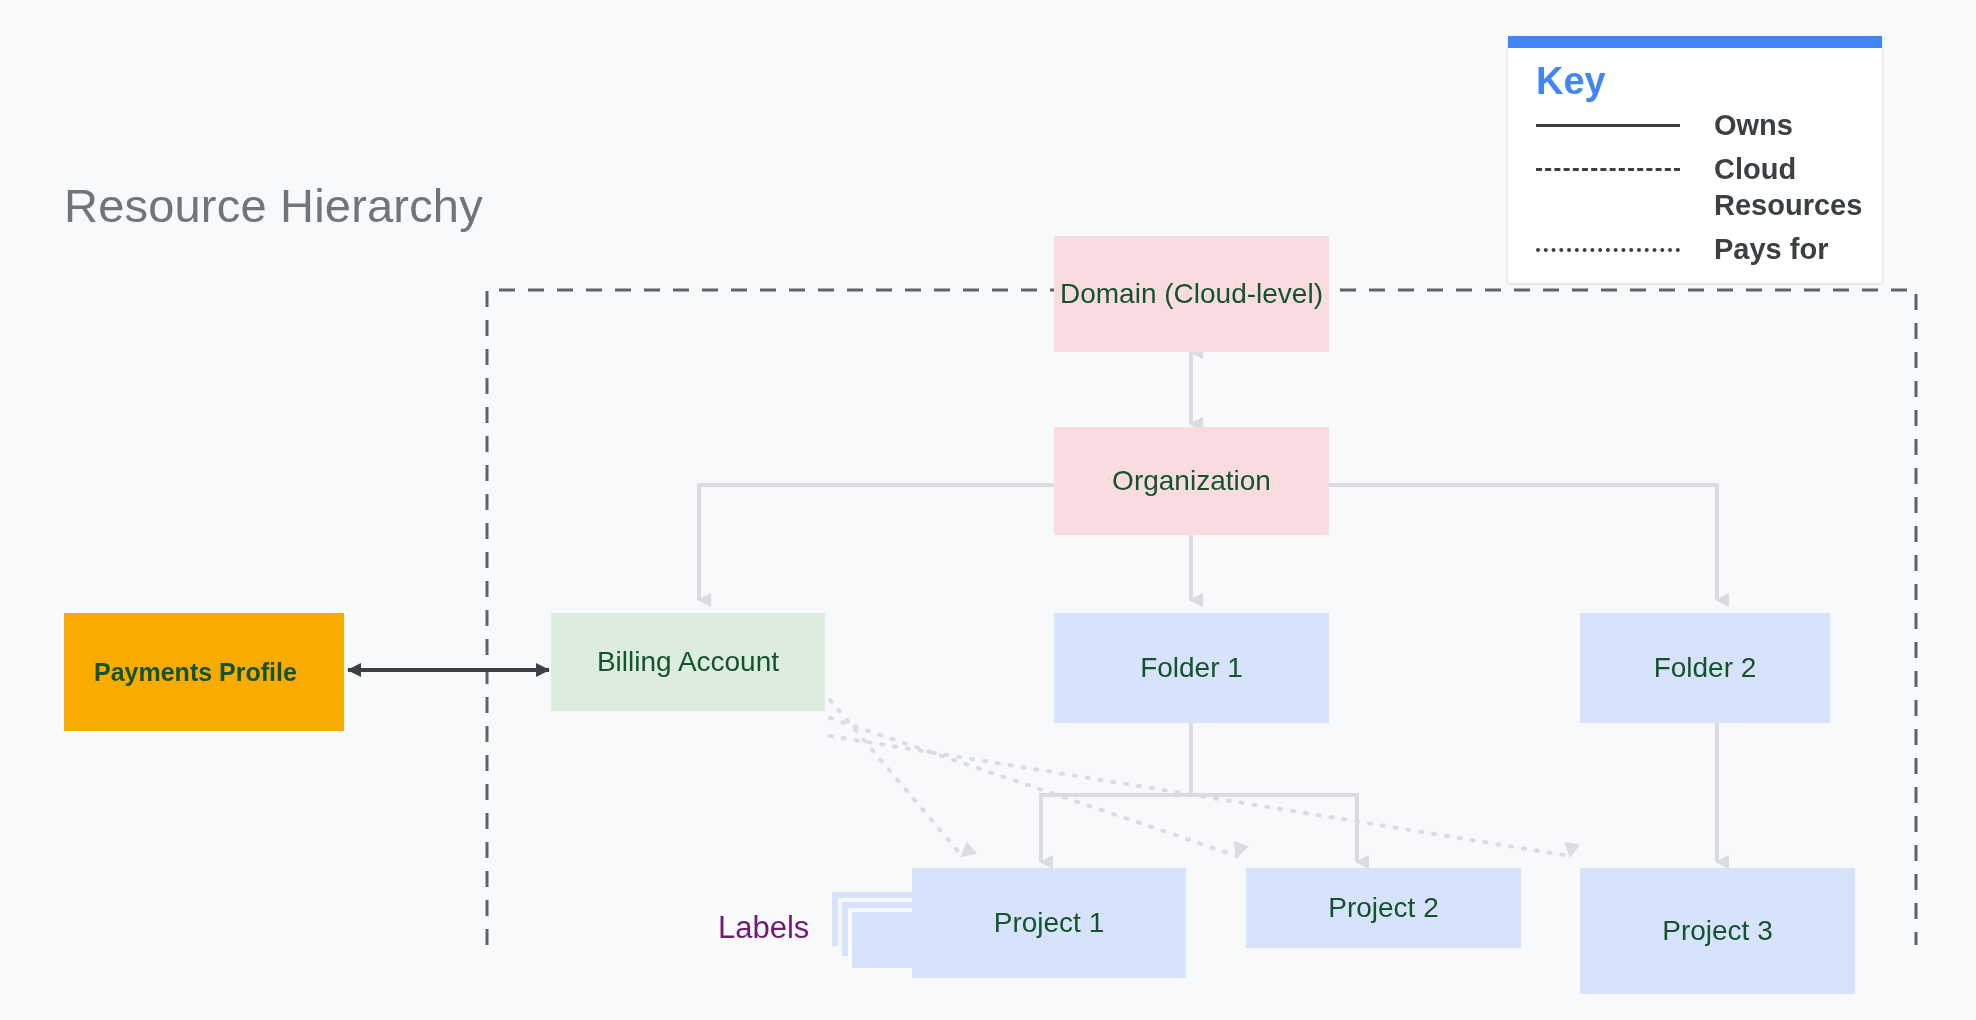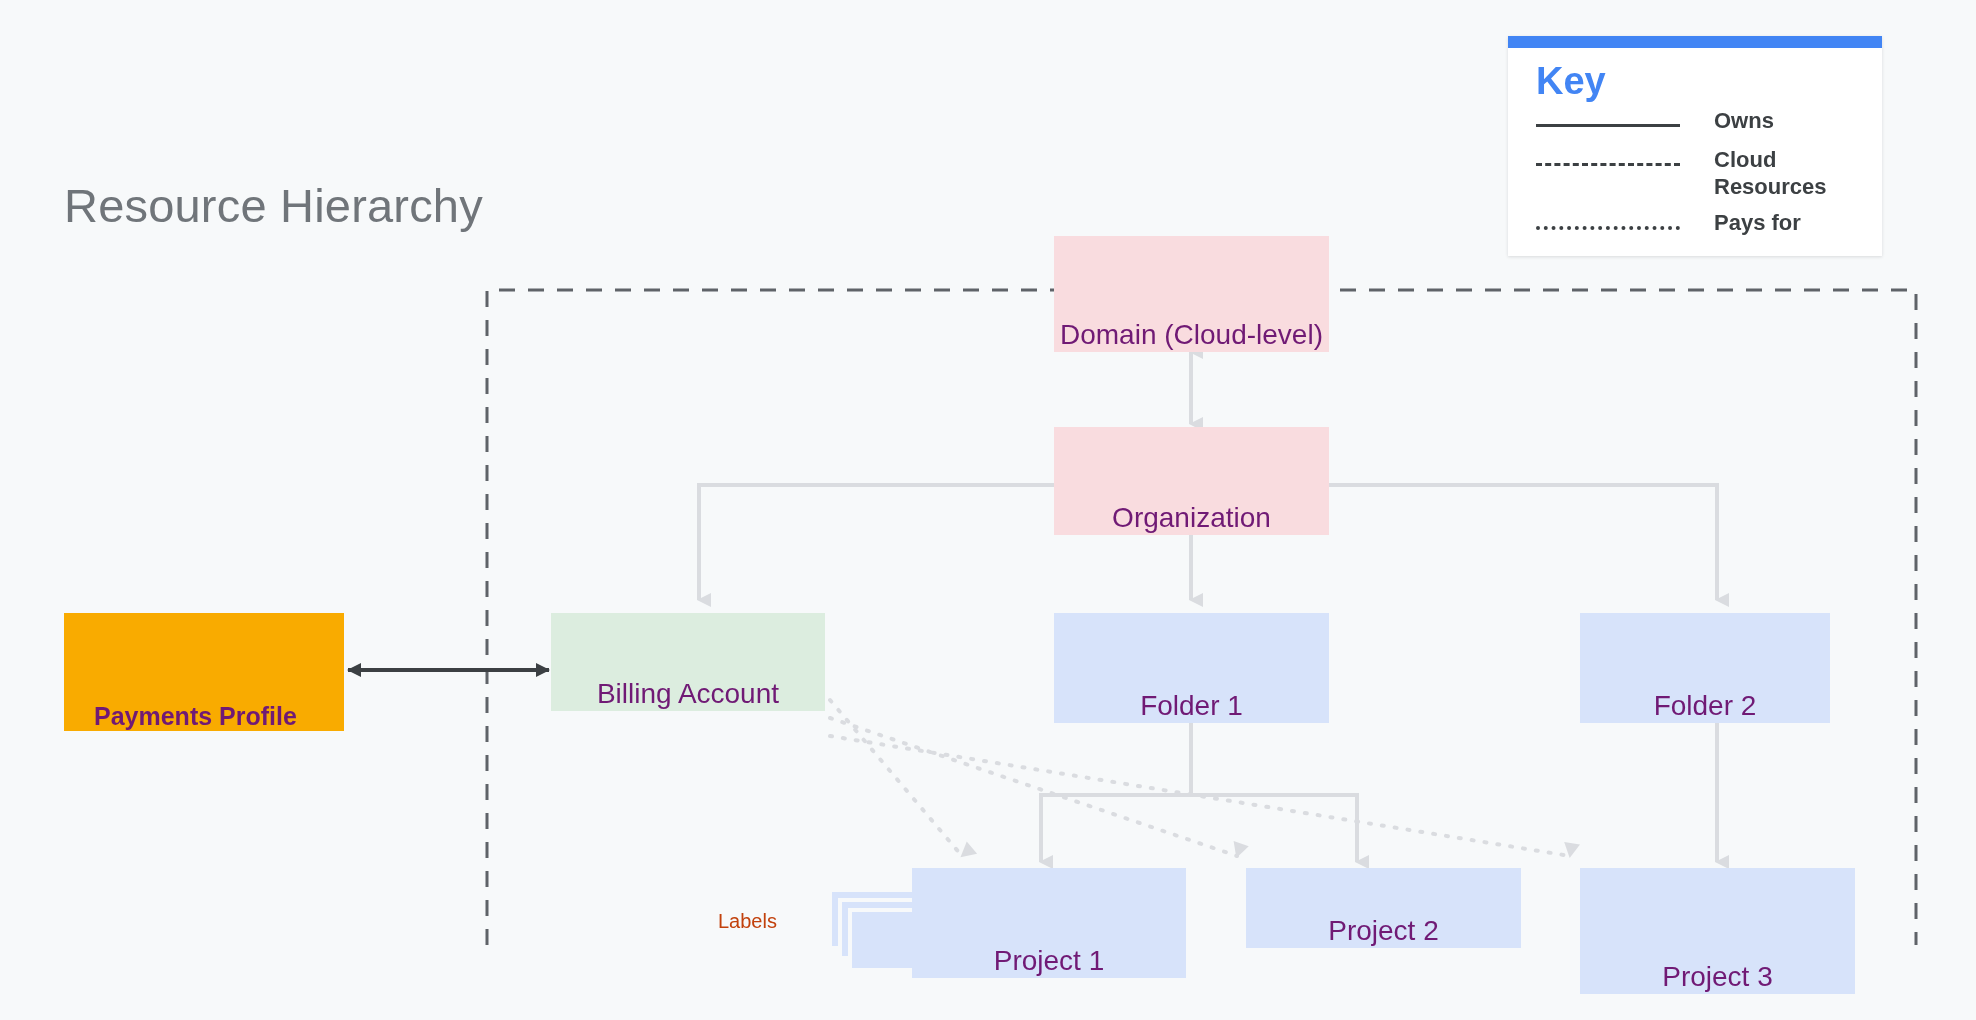--- a/index.html
+++ b/index.html
@@ -81,59 +81,59 @@
   .key-swatch .ln {
     position: absolute;
     left: 0; right: 0;
     top: 10px;
     height: 0;
   }
   .ln.solid  { border-top: 3px solid #3C4043; }
   .ln.dotted { border-top: 4px dotted #3C4043; }
   .ln.dashed { border-top: 3px dashed #3C4043; }
   .key-label {
-    font-size: 22px;
+    font-size: 29px;
     font-weight: 700;
     color: #3C4043;
     line-height: 1.22;
     max-width: 150px;
     padding-left: 34px;
   }
 
   
   .node {
     position: absolute;
     display: flex;
-    align-items: flex-end;
+    align-items: center;
     justify-content: center;
     box-sizing: border-box;
     font-size: 28px;
     font-weight: 400;
-    color: #701a75;
+    color: #14532d;
     text-align: center;
     line-height: 1.2;
   }
   .node.pink   { background: #F9DCDF; }
   .node.blue   { background: #D7E3FA; }
   .node.green  { background: #DCEDDF; }
   .node.amber  {
     background: #F9AB00;
     font-weight: 700;
     justify-content: flex-start;
     padding-left: 30px;
     font-size: 25px;
   }
 
   
   .labels-text {
     position: absolute;
     left: 718px;
     top: 910px;
-    font-size: 20px;
-    color: #c2410c;
+    font-size: 31px;
+    color: #701a75;
     white-space: nowrap;
   }
   .label-card {
     position: absolute;
     background: #D7E3FA;
     border: 4px solid #F7F9FA;
     box-sizing: border-box;
   }
 </style>
 </head>

